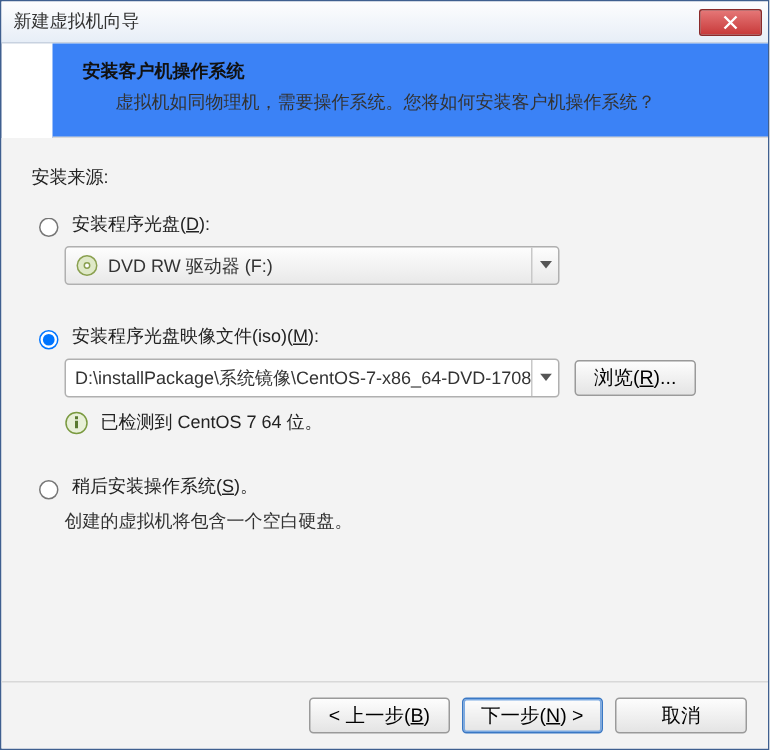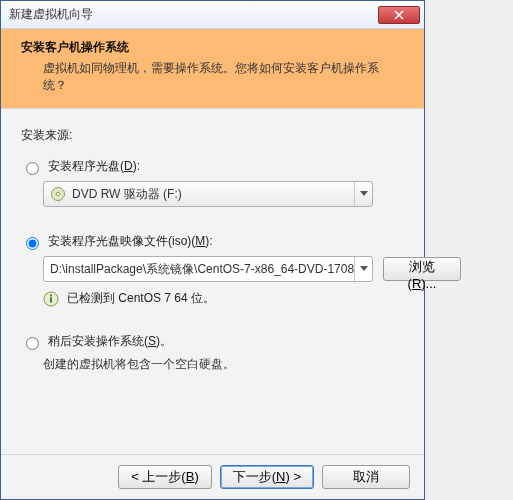--- a/index.html
+++ b/index.html
@@ -1,18 +1,18 @@
 <!DOCTYPE html>
 <html><head>
 <meta charset="utf-8">
 <style>
   * { box-sizing: border-box; }
   body { margin: 0; font-family: "Microsoft YaHei", "Segoe UI", Tahoma, sans-serif; font-size: 12px; background: #f0f0f0; }
   .window {
-    width: 425px; height: 500px;
+    width: 513px; height: 500px;
     background: #fff;
     border: 1px solid #3f5f8f;
     display: flex; flex-direction: column;
   }
   .titlebar {
     height: 28px;
     background: linear-gradient(to bottom, #fdfdfe, #e7eef7);
     border-bottom: 1px solid #c8d2e0;
     display: flex; align-items: center;
     padding: 0 4px 0 8px;
@@ -22,22 +22,23 @@
     width: 42px; height: 18px;
     background: linear-gradient(to bottom, #e57777, #c83a3a);
     border: 1px solid #8a2a2a;
     border-radius: 2px;
     display: flex; align-items: center; justify-content: center;
     cursor: pointer;
   }
   .close-btn svg { width: 10px; height: 10px; }
   .header {
     padding: 10px 36px 14px 20px;
-    background: #fdba74;
+    background: #3b82f6;
     border-bottom: 1px solid #d8d8d8;
+    margin-left: 34px;
   }
   .header-title { font-weight: bold; font-size: 12px; color: #111; margin-bottom: 4px; }
   .header-sub { color: #333; padding-left: 22px; }
   .body {
     flex: 1;
     background: #f3f3f3;
     padding: 18px 20px 10px 20px;
   }
   .section-label { margin-bottom: 14px; color: #222; }
   .option { margin-bottom: 8px; }

